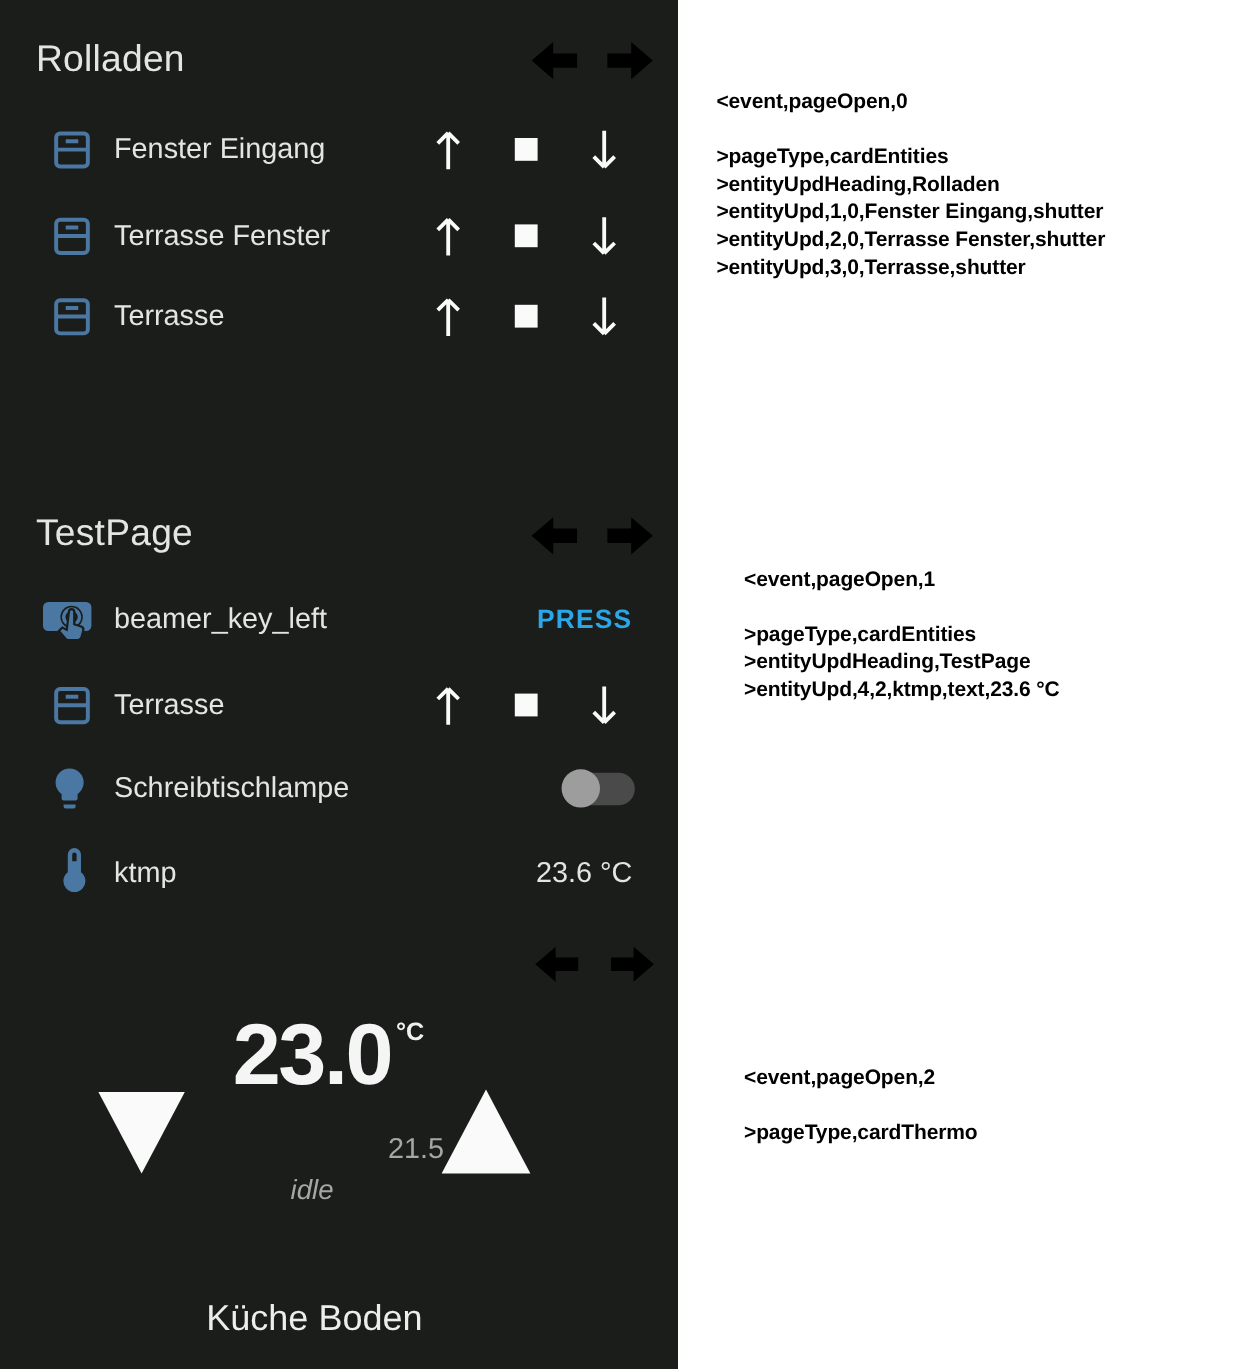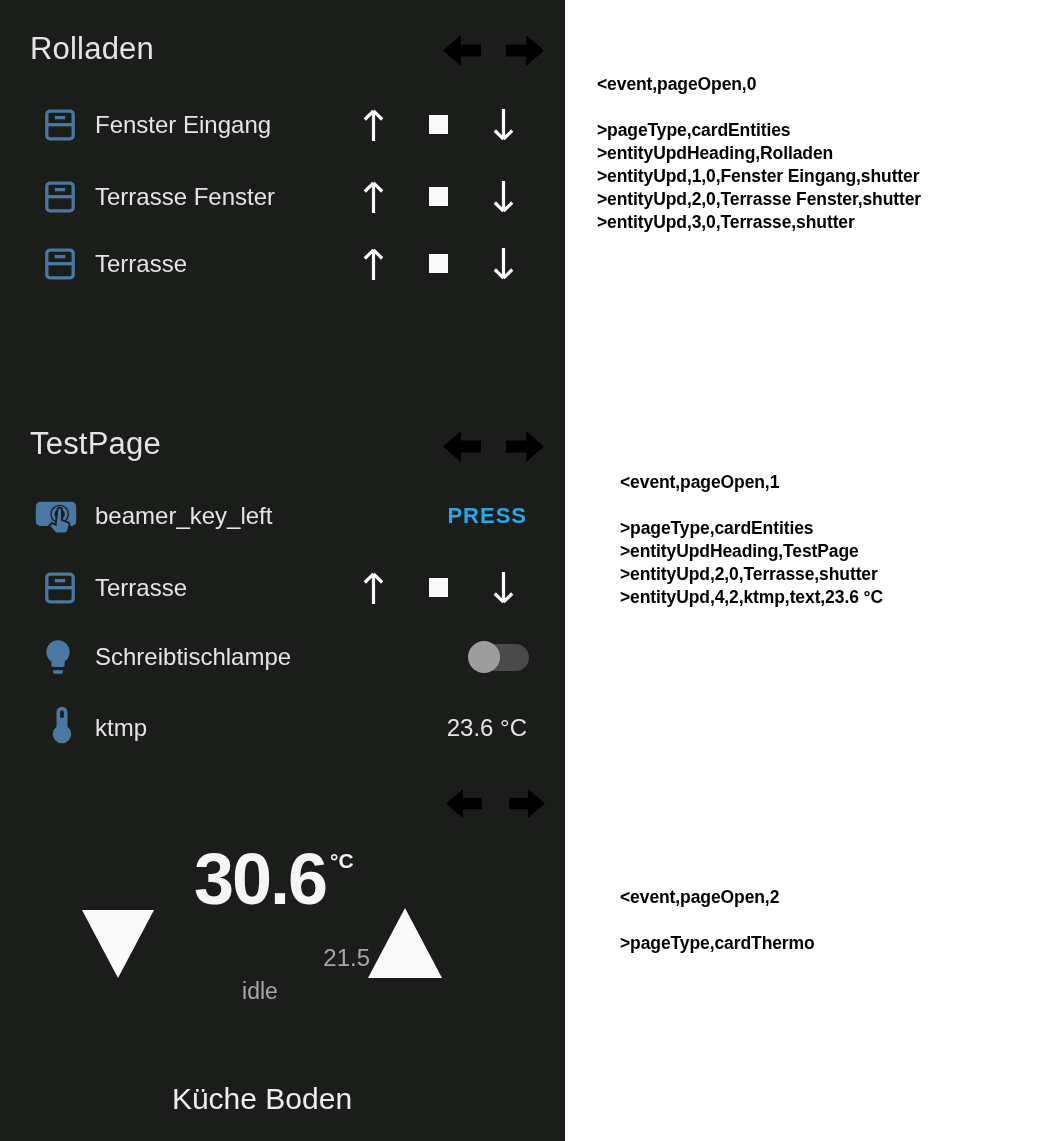--- a/index.html
+++ b/index.html
@@ -25,21 +25,21 @@
           background:var(--toggle-track,#4a4a4a);cursor:pointer;}
   .toggle-knob{position:absolute;left:-4px;top:-3px;width:32px;height:32px;border-radius:50%;
                background:var(--toggle-knob,#9d9d9d);}
   
   .thermo-temp{position:absolute;left:150px;top:846px;width:220px;text-align:center;
                font-size:72px;line-height:66px;font-weight:700;letter-spacing:-2px;color:#f5f5f5;}
   .thermo-unit{position:absolute;left:330px;top:849px;font-size:21px;font-weight:700;color:#f0f0f0;}
   .thermo-target{position:absolute;left:150px;top:944px;width:220px;text-align:right;
                  font-size:24px;color:var(--text-gray,#a6a6a6);}
   .thermo-state{position:absolute;left:150px;top:978px;width:220px;text-align:center;
-                font-size:23px;color:var(--text-gray,#a6a6a6);}
+                font-size:23px;color:var(--text-gray,#a6a6a6);font-style:italic;}
   .thermo-name{position:absolute;left:112px;top:1082px;width:300px;text-align:center;
                font-size:30px;color:#ededed;white-space:nowrap;}
   .tri-down{position:absolute;left:82px;top:910px;width:0;height:0;cursor:pointer;
             border-left:36px solid transparent;border-right:36px solid transparent;
             border-top:68px solid var(--control-white,#fafafa);}
   .tri-up{position:absolute;left:368px;top:908px;width:0;height:0;cursor:pointer;
           border-left:37px solid transparent;border-right:37px solid transparent;
           border-bottom:70px solid var(--control-white,#fafafa);}
   
   .proto{position:absolute;color:var(--protocol-text,#000);font-weight:700;font-size:17.5px;
@@ -228,21 +228,21 @@
         <svg viewBox="0 0 40 35" width="40" height="33">
             <use href="#ic-arrow-left"></use>
           </svg>
       </div>
       <div class="nav-btn" style="left:508px;top:787px">
         <svg viewBox="0 0 40 35" width="40" height="33">
             <use href="#ic-arrow-right"></use>
           </svg>
       </div>
 
-      <div class="thermo-temp">30.6</div>
+      <div class="thermo-temp">23.0</div>
       <div class="thermo-unit">°C</div>
 
       <div class="tri-down"></div>
       <div class="tri-up"></div>
 
       <div class="thermo-target">21.5</div>
       <div class="thermo-state">idle</div>
       <div class="thermo-name">Küche Boden</div>
     </div>
   </div>
@@ -255,21 +255,20 @@
     <div class="pline">&gt;entityUpd,1,0,Fenster Eingang,shutter</div>
     <div class="pline">&gt;entityUpd,2,0,Terrasse Fenster,shutter</div>
     <div class="pline">&gt;entityUpd,3,0,Terrasse,shutter</div>
   </div>
 
   <div class="proto" style="left:620px;top:471px">
     <div class="pline">&lt;event,pageOpen,1</div>
     <div class="pgap"></div>
     <div class="pline">&gt;pageType,cardEntities</div>
     <div class="pline">&gt;entityUpdHeading,TestPage</div>
-    <div class="pline">&gt;entityUpd,2,0,Terrasse,shutter</div>
     <div class="pline">&gt;entityUpd,4,2,ktmp,text,23.6 °C</div>
   </div>
 
   <div class="proto" style="left:620px;top:886px">
     <div class="pline">&lt;event,pageOpen,2</div>
     <div class="pgap"></div>
     <div class="pline">&gt;pageType,cardThermo</div>
   </div>
 
 </div>

